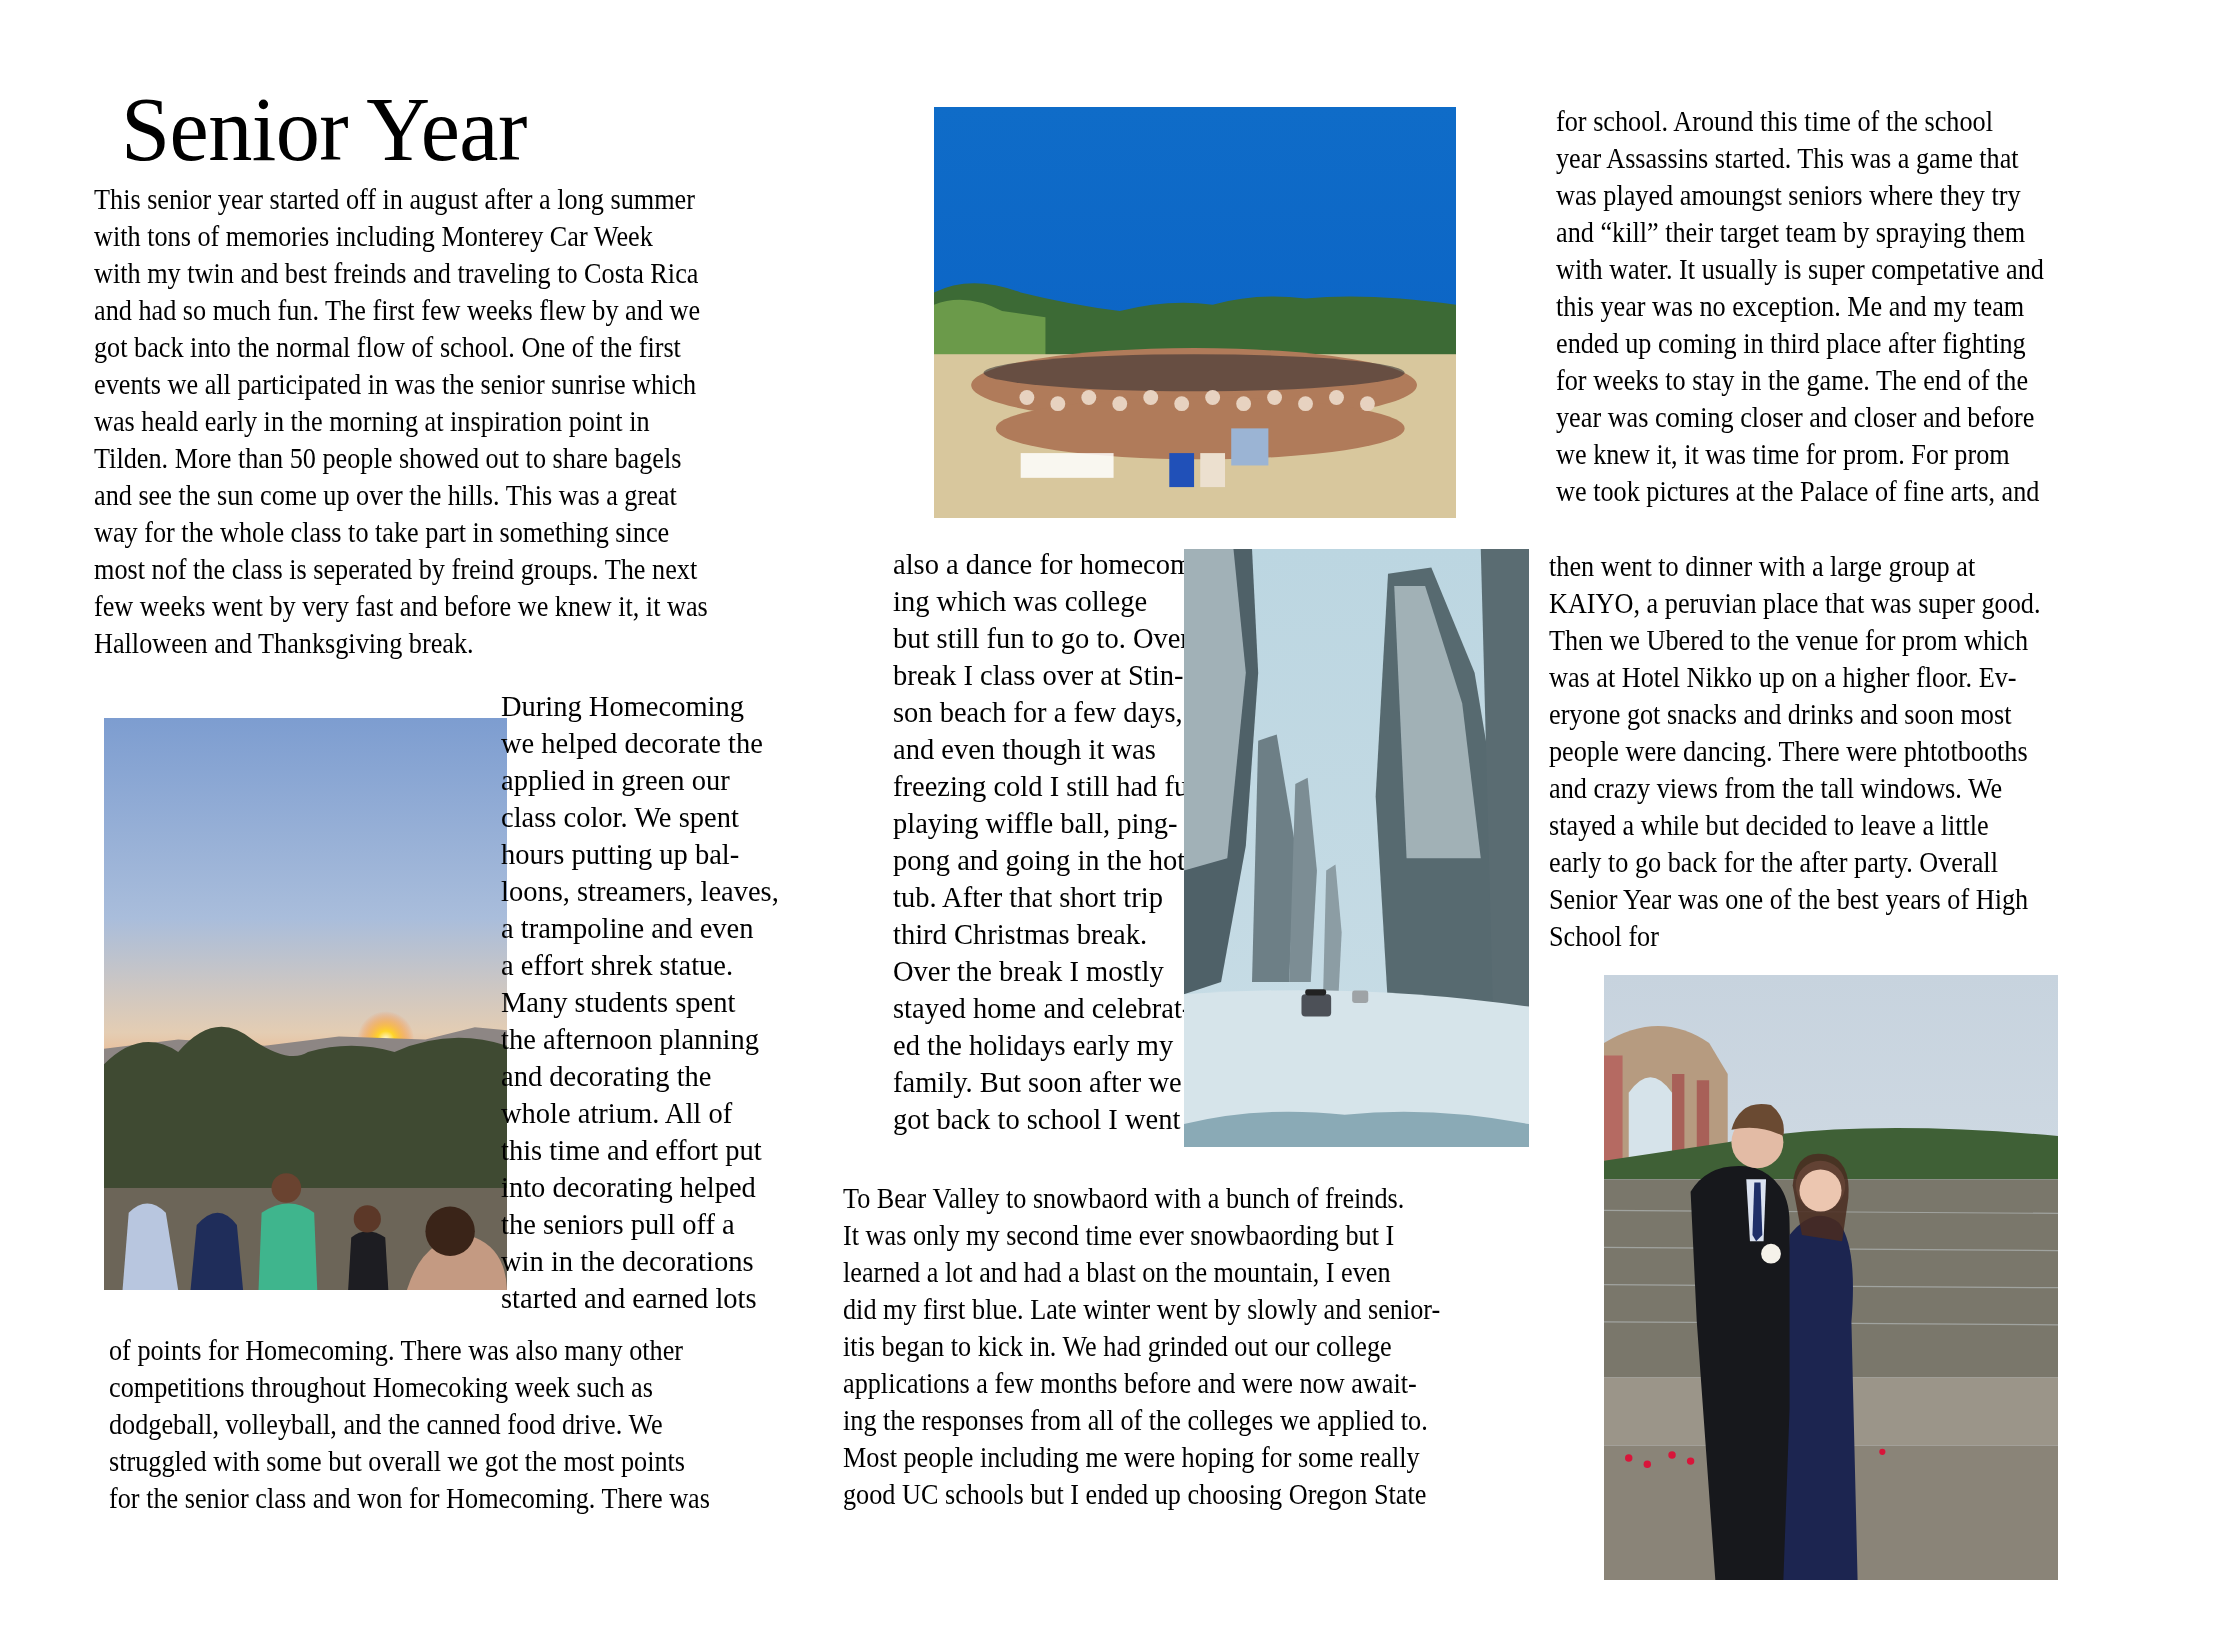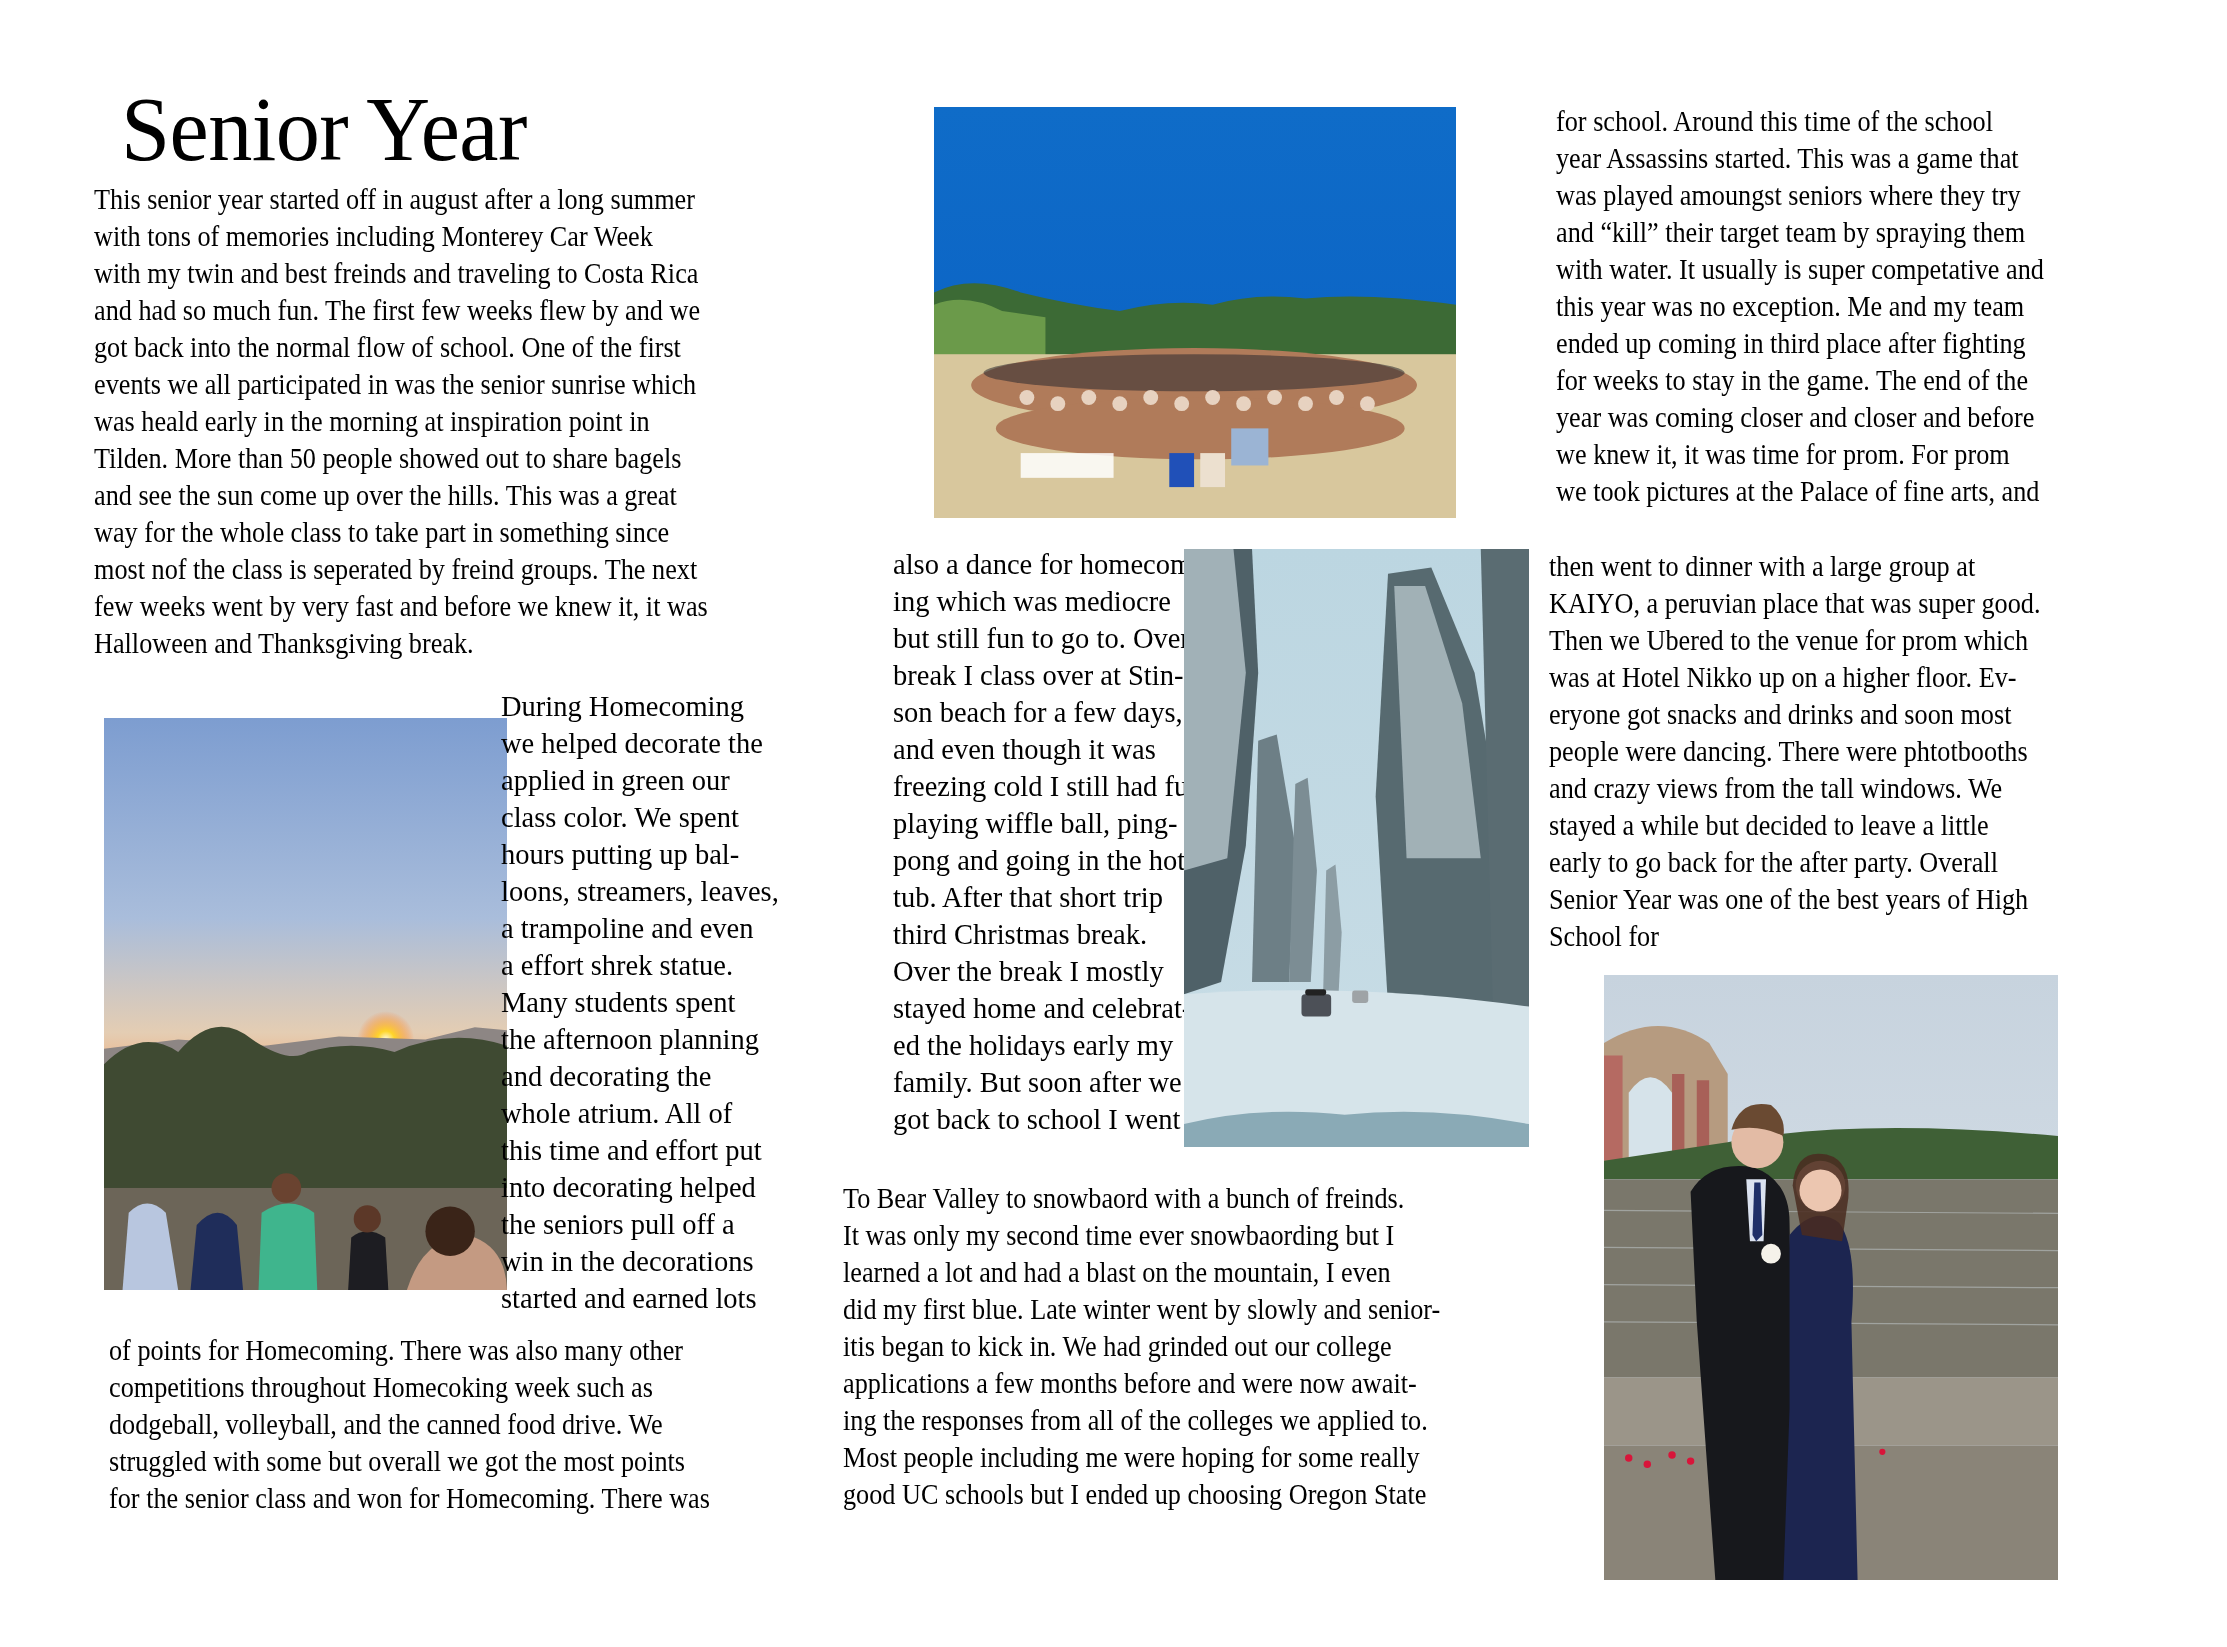--- a/index.html
+++ b/index.html
@@ -132,21 +132,21 @@
     </g>
     <rect x="140" y="560" width="150" height="40" fill="#ffffff" opacity="0.85"></rect>
     <rect x="380" y="560" width="40" height="55" fill="#2050b8"></rect>
     <rect x="430" y="560" width="40" height="55" fill="#ece0cf"></rect>
     <rect x="480" y="520" width="60" height="60" fill="#9bb4d4"></rect>
   </svg>
 </div>
 
 <div class="abs txt" style="left:893px; top:546px;" id="col-winter">
     <span class="ln">also a dance for homecom-</span>
-    <span class="ln">ing which was mediocre</span>
+    <span class="ln">ing which was college</span>
     <span class="ln">but still fun to go to. Over</span>
     <span class="ln">break I class over at Stin-</span>
     <span class="ln">son beach for a few days,</span>
     <span class="ln">and even though it was</span>
     <span class="ln">freezing cold I still had fun</span>
     <span class="ln">playing wiffle ball, ping-</span>
     <span class="ln">pong and going in the hot</span>
     <span class="ln">tub. After that short trip</span>
     <span class="ln">third Christmas break.</span>
     <span class="ln">Over the break I mostly</span>

